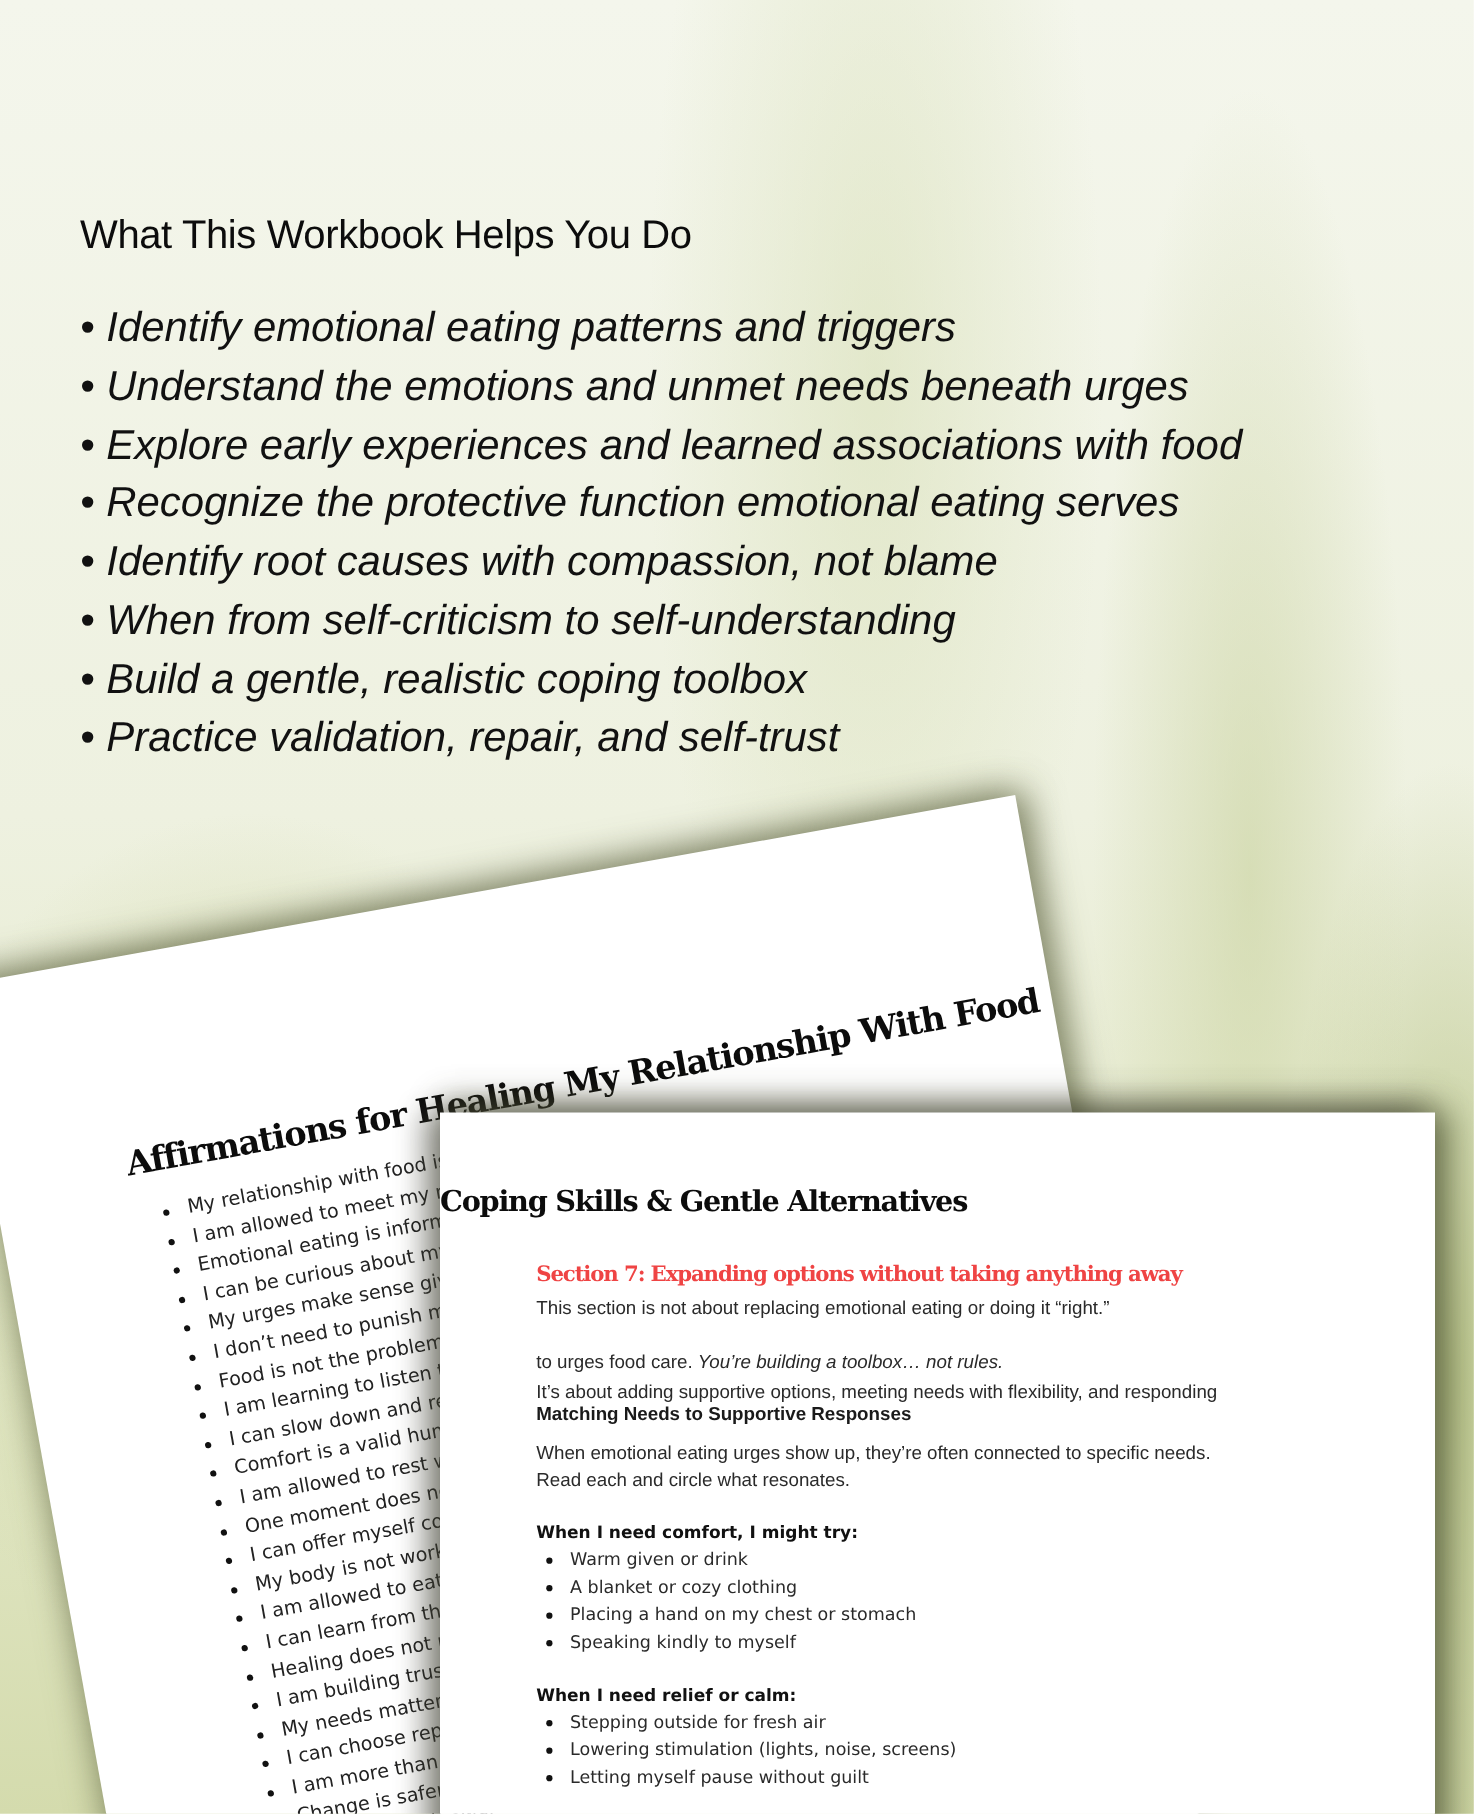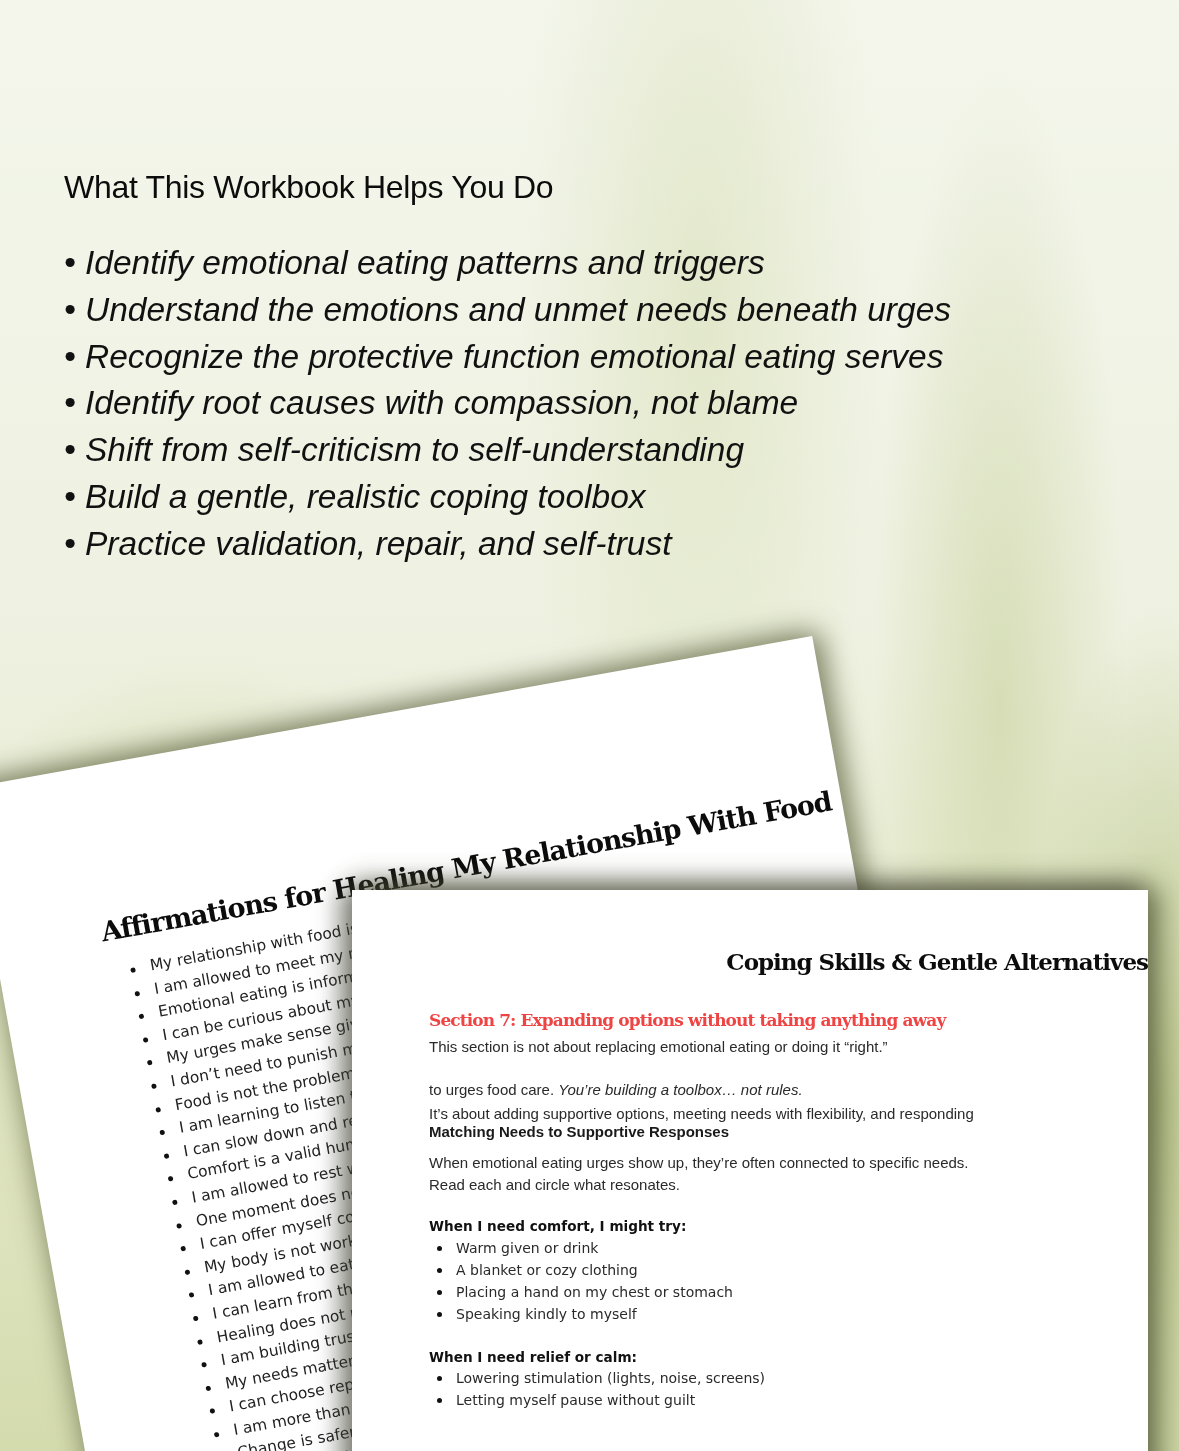--- a/index.html
+++ b/index.html
@@ -51,21 +51,21 @@
     border-radius:50%; background:#111;
   }
 
   
   .front-page {
     position:absolute; left:352px; top:890px; width:796px; height:600px;
     background:#fff;
     box-shadow: -14px 0 22px rgba(60,60,50,0.45), 0 -10px 24px rgba(70,70,50,0.45), 12px 0 24px rgba(80,90,50,0.6);
   }
   .front-title {
-    position:absolute; left:0; width:796px; top:58px; text-align:right;
+    position:absolute; left:0; width:796px; top:58px; text-align:left;
     font-family:"DejaVu Serif", serif; font-weight:bold; font-size:23px;
     letter-spacing:-1px; color:#0c0c0c;
   }
   .section-heading {
     position:absolute; left:77px; top:120px;
     font-family:"DejaVu Serif", serif; font-weight:bold; font-size:17px;
     letter-spacing:-0.9px; color:#ef4444; white-space:nowrap;
   }
   .para {
     position:absolute; left:77px;
@@ -95,23 +95,24 @@
   }
 </style>
 </head>
 <body>
 
 <h1 class="headline">What This Workbook Helps You Do</h1>
 
 <ul class="benefits">
   <li><span class="dot">•</span><span>Identify emotional eating patterns and triggers</span></li>
   <li><span class="dot">•</span><span>Understand the emotions and unmet needs beneath urges</span></li>
+  <li><span class="dot">•</span><span>Explore early experiences and learned associations with food</span></li>
   <li><span class="dot">•</span><span>Recognize the protective function emotional eating serves</span></li>
   <li><span class="dot">•</span><span>Identify root causes with compassion, not blame</span></li>
-  <li><span class="dot">•</span><span>Shift from self-criticism to self-understanding</span></li>
+  <li><span class="dot">•</span><span>When from self-criticism to self-understanding</span></li>
   <li><span class="dot">•</span><span>Build a gentle, realistic coping toolbox</span></li>
   <li><span class="dot">•</span><span>Practice validation, repair, and self-trust</span></li>
 </ul>
 
 <div class="back-page">
   <div class="back-title">Affirmations for Healing My Relationship With Food</div>
   <ul class="affirm-list">
     <li>My relationship with food is a journey, not a failure.</li>
     <li>I am allowed to meet my needs without shame.</li>
     <li>Emotional eating is information, not a moral issue.</li>
@@ -154,16 +155,17 @@
   <div class="need-heading" style="top:328px;">When I need comfort, I might try:</div>
   <ul class="need-list" style="top:348px;">
     <li>Warm given or drink</li>
     <li>A blanket or cozy clothing</li>
     <li>Placing a hand on my chest or stomach</li>
     <li>Speaking kindly to myself</li>
   </ul>
 
   <div class="need-heading" style="top:459px;">When I need relief or calm:</div>
   <ul class="need-list" style="top:478px;">
+    <li>Stepping outside for fresh air</li>
     <li>Lowering stimulation (lights, noise, screens)</li>
     <li>Letting myself pause without guilt</li>
   </ul>
 </div>
 
 </body></html>

